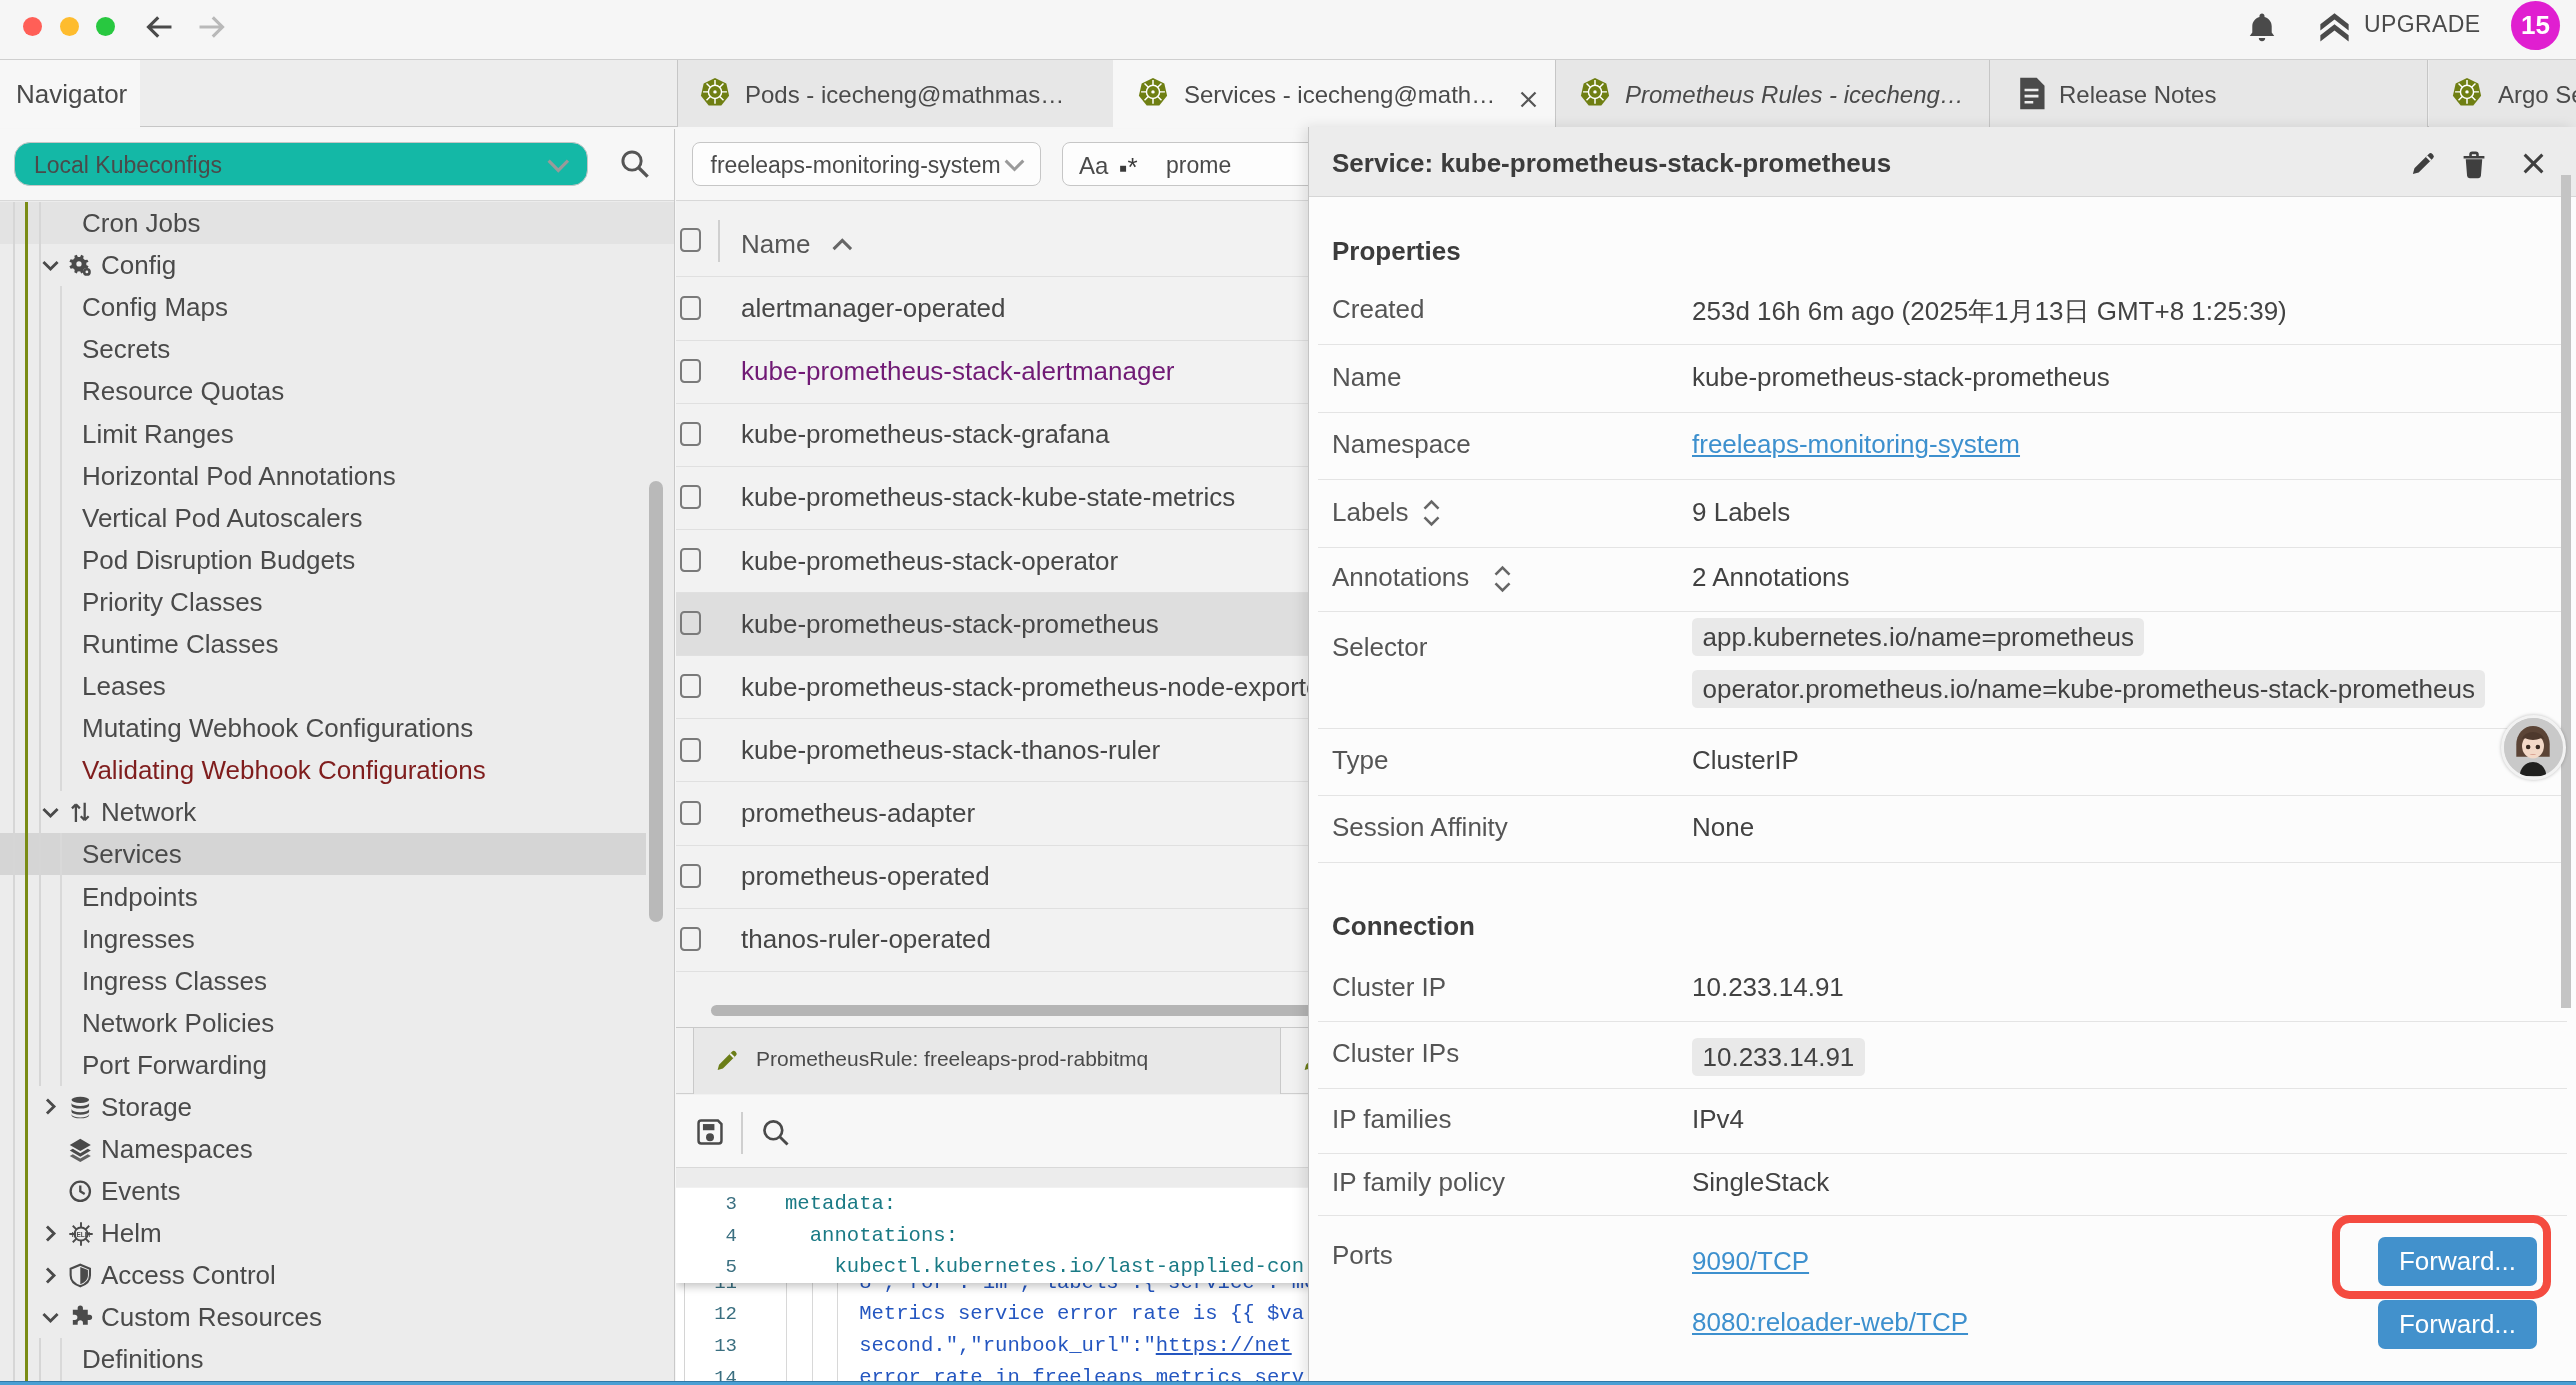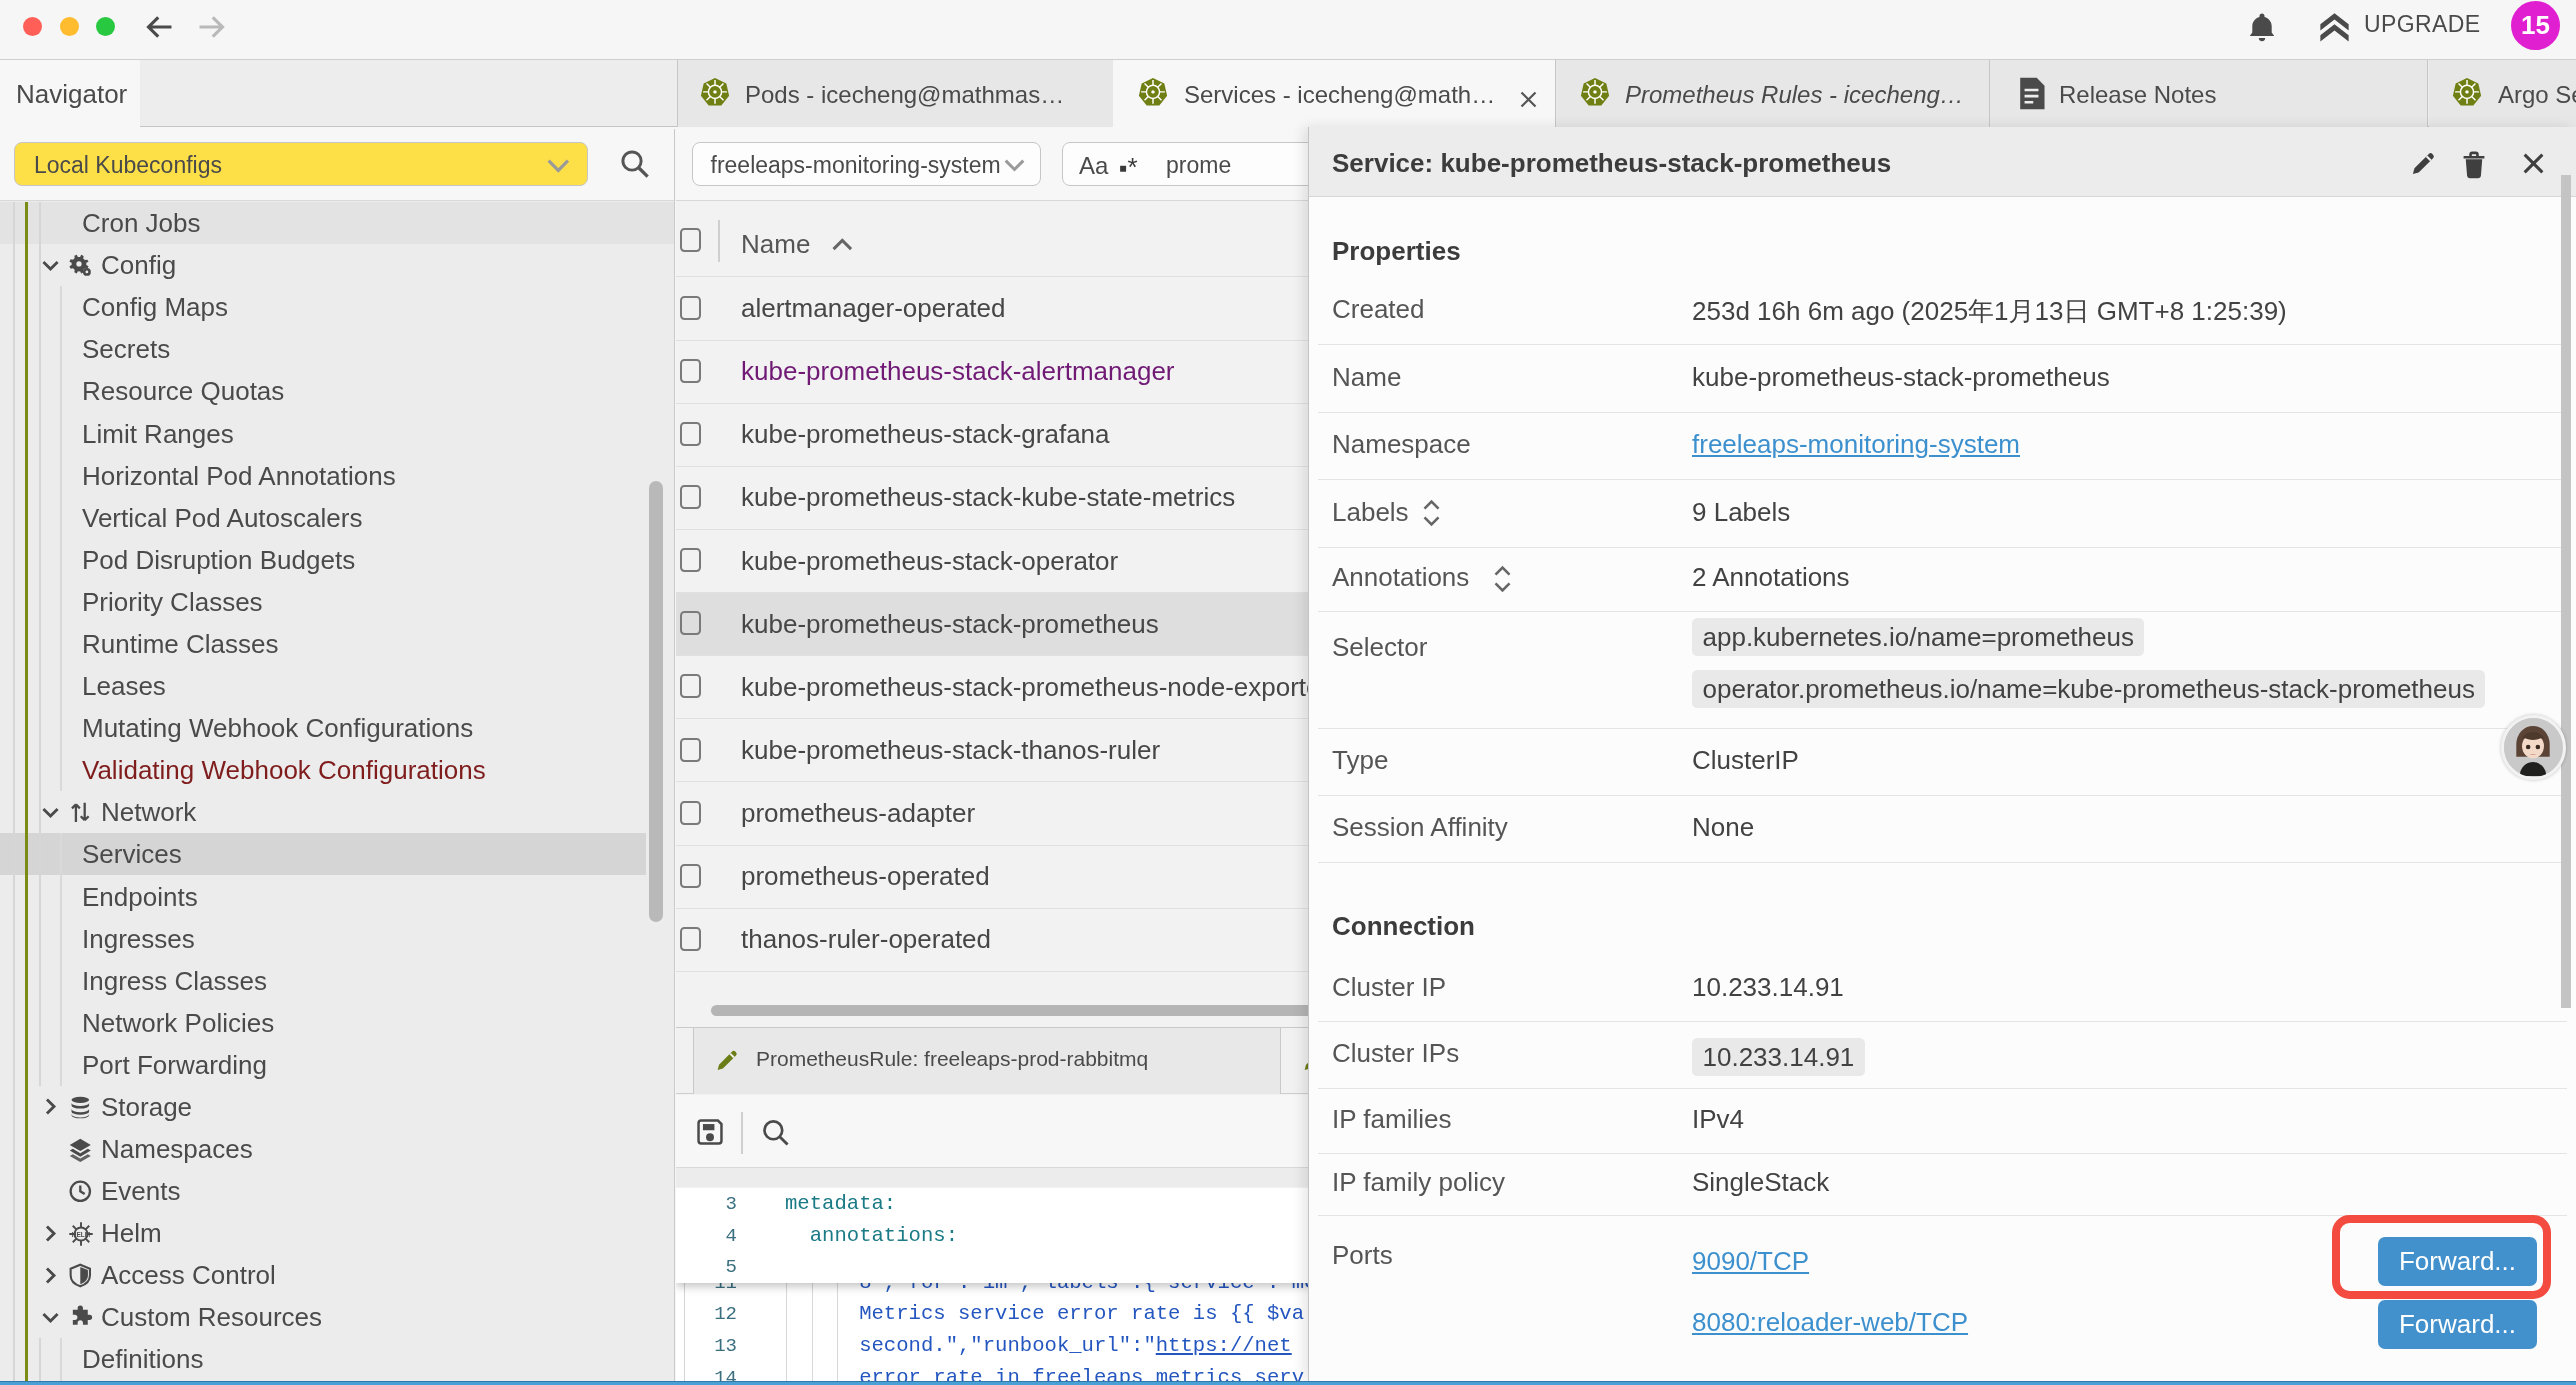--- a/index.html
+++ b/index.html
@@ -105,21 +105,21 @@
   </g>
   <circle cx="18.5" cy="17.2" r="2" fill="#fff"></circle>
 </svg>
     </div>
   <div class="abs" style="left:1823px;top:21px;font-size:24px;color:#4a4a4a;white-space:nowrap;">Argo Se</div>
 </div>
 
 <div class="abs" id="sidebar" style="left:0;top:129px;width:675px;height:1256px;background:#ececec;border-right:0.9px solid #c9c9c9;">
 
   <div class="abs" style="left:0;top:0;width:674px;height:72px;background:#f7f7f7;border-bottom:0.9px solid #d8d8d8;"></div>
-  <div class="abs" style="left:14px;top:13px;width:574px;height:44px;background:#fde047;border:1.8px solid #c6c6c6;border-radius:8px;">
+  <div class="abs" style="left:14px;top:13px;width:574px;height:44px;background:#14b8a6;border:1.8px solid #c6c6c6;border-radius:16px;">
     <div class="abs" style="left:19px;top:8.8px;font-size:23px;color:#4a4a4a;">Local Kubeconfigs</div>
     <svg class="abs" style="right:16px;top:15px;" width="24.6" height="16" viewBox="0 0 28 18">
       <path d="M3 3 L14 14 L25 3" fill="none" stroke="#9a9a9a" stroke-width="3.6"></path>
     </svg>
   </div>
   <svg class="abs" style="left:619px;top:19px;" width="33" height="33" viewBox="0 0 38 38">
     <circle cx="15" cy="15" r="10.5" fill="none" stroke="#555" stroke-width="3.4"></circle>
     <path d="M23 23 L33 33" stroke="#555" stroke-width="3.8"></path>
   </svg>
 
@@ -352,21 +352,21 @@
         <div class="abs" style="left:0;top:110px;width:1900px;height:32px;font-family:'Liberation Mono',monospace;font-size:20.6px;line-height:32px;white-space:pre;"><span class="abs" style="left:26px;top:0;width:35px;text-align:right;color:#3a6f80;font-size:19px;">12</span><span class="abs" style="left:109px;top:0;color:#2456c0;">      Metrics service error rate is {{ $va</span></div>
         <div class="abs" style="left:0;top:142px;width:1900px;height:32px;font-family:'Liberation Mono',monospace;font-size:20.6px;line-height:32px;white-space:pre;"><span class="abs" style="left:26px;top:0;width:35px;text-align:right;color:#3a6f80;font-size:19px;">13</span><span class="abs" style="left:109px;top:0;color:#2456c0;">      second.","runbook_url":"<u>https://net</u></span></div>
         <div class="abs" style="left:0;top:174px;width:1900px;height:32px;font-family:'Liberation Mono',monospace;font-size:20.6px;line-height:32px;white-space:pre;"><span class="abs" style="left:26px;top:0;width:35px;text-align:right;color:#3a6f80;font-size:19px;">14</span><span class="abs" style="left:109px;top:0;color:#2456c0;">      error rate in freeleaps metrics serv</span></div>
         <div class="abs" style="left:8px;top:95px;width:0.9px;height:104px;background:#d4d4d4;"></div>
         <div class="abs" style="left:110px;top:95px;width:0.9px;height:104px;background:#d8d8d8;"></div>
         <div class="abs" style="left:136px;top:95px;width:0.9px;height:104px;background:#d8d8d8;"></div>
         <div class="abs" style="left:161px;top:95px;width:0.9px;height:104px;background:#d8d8d8;"></div>
         <div class="abs" style="left:0;top:0;width:1900px;height:95px;background:#fff;box-shadow:0 4.4px 8px rgba(0,0,0,0.22);"></div>
         <div class="abs" style="left:0;top:0px;width:1900px;height:32px;font-family:'Liberation Mono',monospace;font-size:20.6px;line-height:32px;white-space:pre;"><span class="abs" style="left:26px;top:0;width:35px;text-align:right;color:#3a6f80;font-size:19px;">3</span><span class="abs" style="left:109px;top:0;color:#1a7a85;">metadata:</span></div>
         <div class="abs" style="left:0;top:32px;width:1900px;height:32px;font-family:'Liberation Mono',monospace;font-size:20.6px;line-height:32px;white-space:pre;"><span class="abs" style="left:26px;top:0;width:35px;text-align:right;color:#3a6f80;font-size:19px;">4</span><span class="abs" style="left:109px;top:0;color:#1a7a85;">  annotations:</span></div>
-        <div class="abs" style="left:0;top:63px;width:1900px;height:32px;font-family:'Liberation Mono',monospace;font-size:20.6px;line-height:32px;white-space:pre;"><span class="abs" style="left:26px;top:0;width:35px;text-align:right;color:#3a6f80;font-size:19px;">5</span></div>
+        <div class="abs" style="left:0;top:63px;width:1900px;height:32px;font-family:'Liberation Mono',monospace;font-size:20.6px;line-height:32px;white-space:pre;"><span class="abs" style="left:26px;top:0;width:35px;text-align:right;color:#3a6f80;font-size:19px;">5</span><span class="abs" style="left:109px;top:0;color:#1a7a85;">    kubectl.kubernetes.io/last-applied-con</span></div>
       </div>
     </div>
 </div>
 
 <div class="abs" id="panel" style="left:1308px;top:127px;width:1268px;height:1254px;background:#fcfcfc;border-left:0.9px solid #c4c4c4;box-shadow:-5.3px 0 12.3px rgba(0,0,0,0.10);">
     <div class="abs" style="left:0;top:0;width:1268px;height:70px;background:#ececec;border-bottom:0.9px solid #d6d6d6;"></div>
     <div class="abs" style="left:23px;top:21px;font-size:26px;font-weight:bold;color:#3c3c3c;">Service: kube-prometheus-stack-prometheus</div>
     <div class="abs" style="left:1101px;top:23px;">
       <svg width="27" height="27" viewBox="0 0 28 28">
         <path d="M3 25 L4.6 19 L19.5 4.1 a2.6 2.6 0 0 1 3.7 0 l0.7 0.7 a2.6 2.6 0 0 1 0 3.7 L9 23.4 Z" fill="#3f3f3f"></path>

